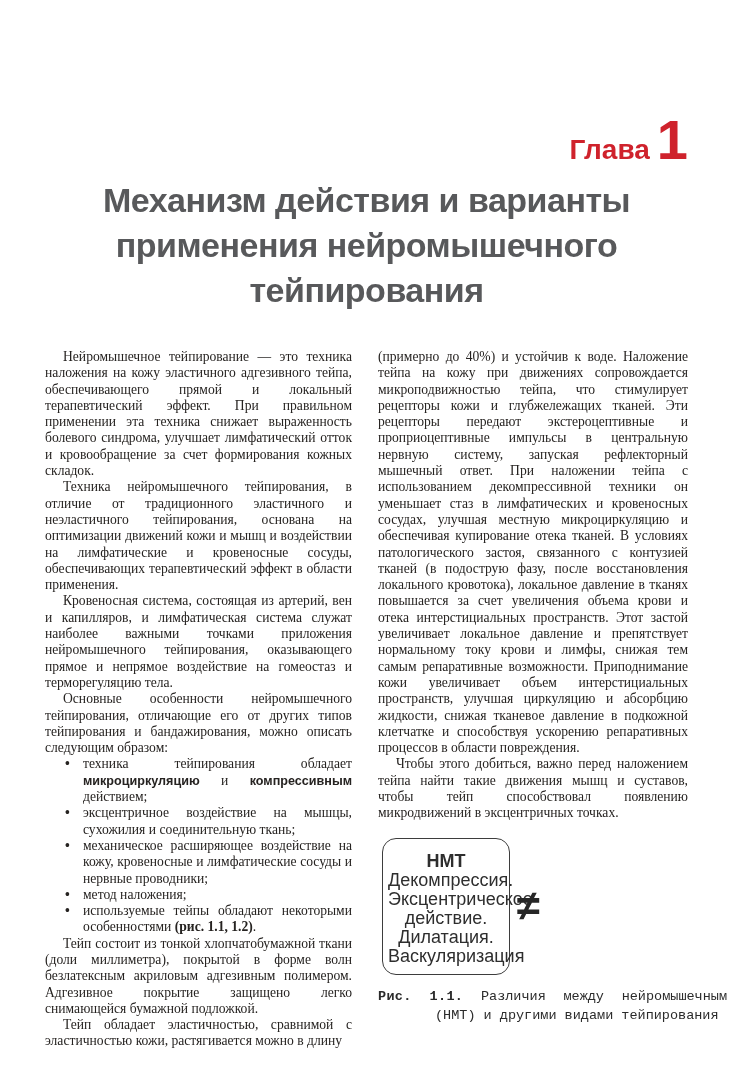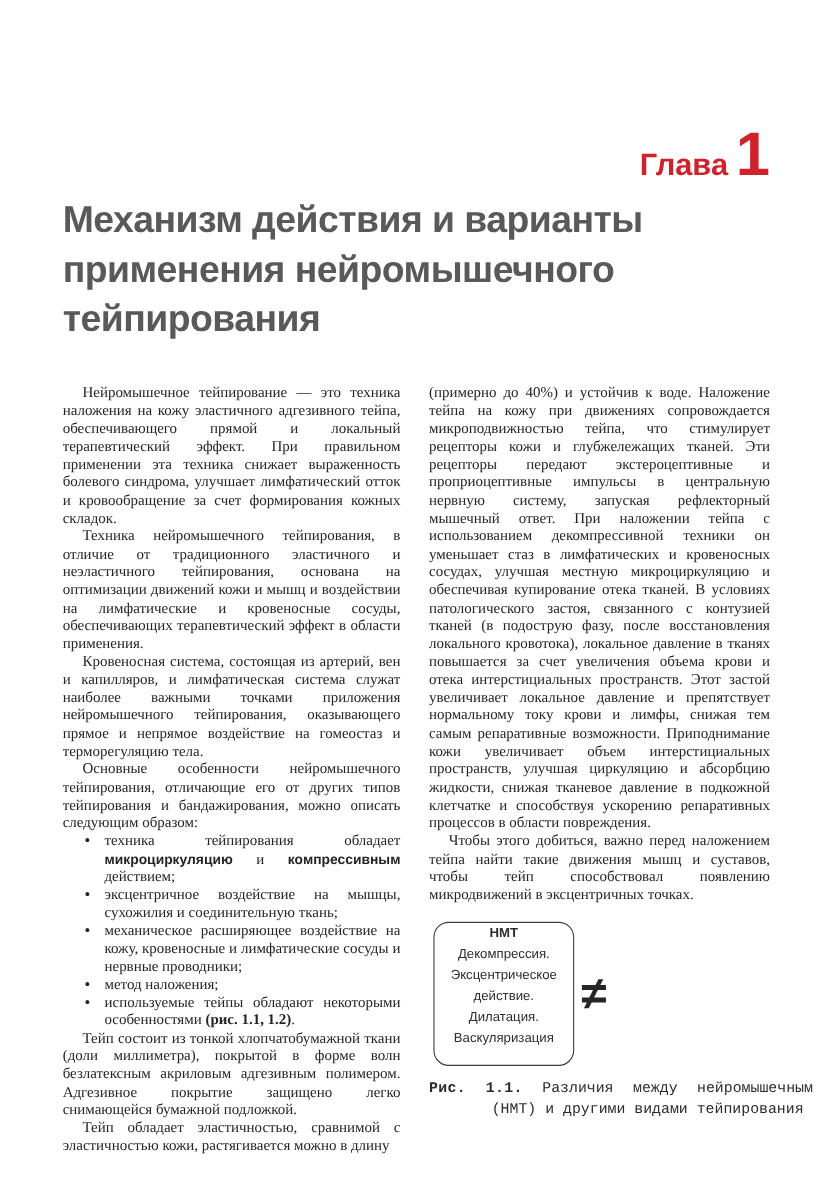--- a/index.html
+++ b/index.html
@@ -12,21 +12,21 @@
     width: 756px;
     height: 1080px;
     margin: 0 auto;
     background: #ffffff;
     overflow: hidden;
     font-family: "Liberation Serif", serif;
     color: #262321;
   }
   .content {
     position: absolute;
-    left: 57px;
+    left: 45px;
     top: 0;
     width: 643px;
   }
   
   .chapter-line {
     margin-top: 112px;
     text-align: right;
     font-family: "Liberation Sans", sans-serif;
     font-weight: bold;
     line-height: 1;
@@ -35,21 +35,21 @@
     font-size: 28px;
     vertical-align: baseline;
   }
   .chapter-number {
     font-size: 56px;
     margin-left: 7px;
     vertical-align: baseline;
   }
   .page-title {
     margin-top: 10px;
-    text-align: left;
+    text-align: center;
     font-family: "Liberation Sans", sans-serif;
     font-weight: bold;
     font-size: 34px;
     line-height: 45px;
     letter-spacing: -0.5px;
   }
   
   .columns {
     display: flex;
     margin-top: 36px;
@@ -100,23 +100,23 @@
     align-items: stretch;
     justify-content: flex-start;
     width: 100%;
   }
   .fig-box {
     width: 128px;
     min-height: 131px;
     box-sizing: border-box;
     border: 1.6px solid #3d3d3d;
     border-radius: 14px;
-    padding: 0 5px 8px 5px;
-    font-family: "Liberation Sans", sans-serif;
-    font-size: 12px;
+    padding: 13px 5px 8px 5px;
+    font-family: "Liberation Sans", sans-serif;
+    font-size: 18px;
     line-height: 19px;
     text-align: center;
     color: #2e2e2e;
     display: flex;
     flex-direction: column;
     justify-content: flex-start;
   }
   .fig-box .box-title {
     font-weight: bold;
     margin-bottom: 0;

